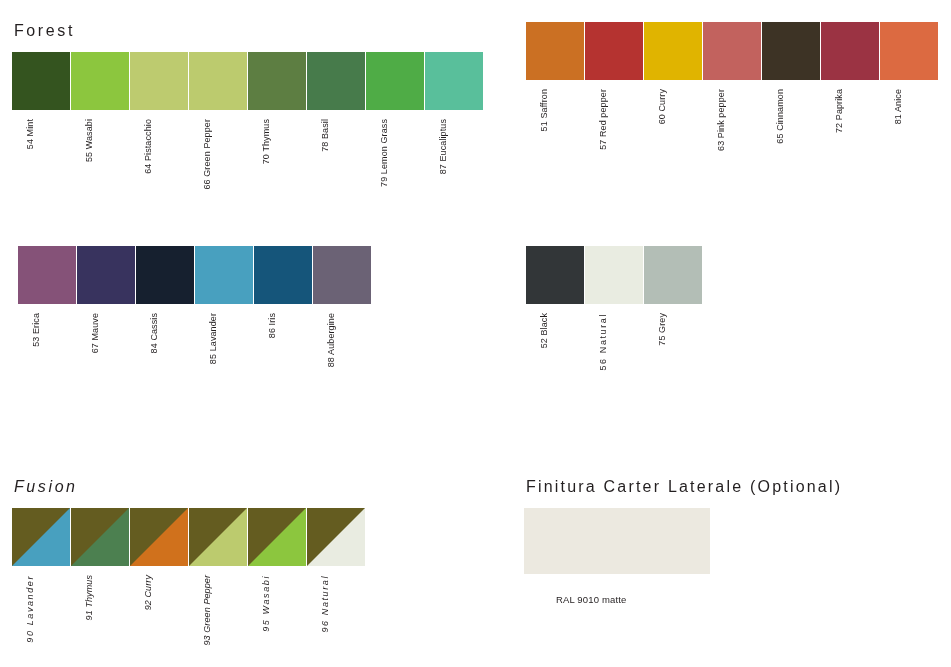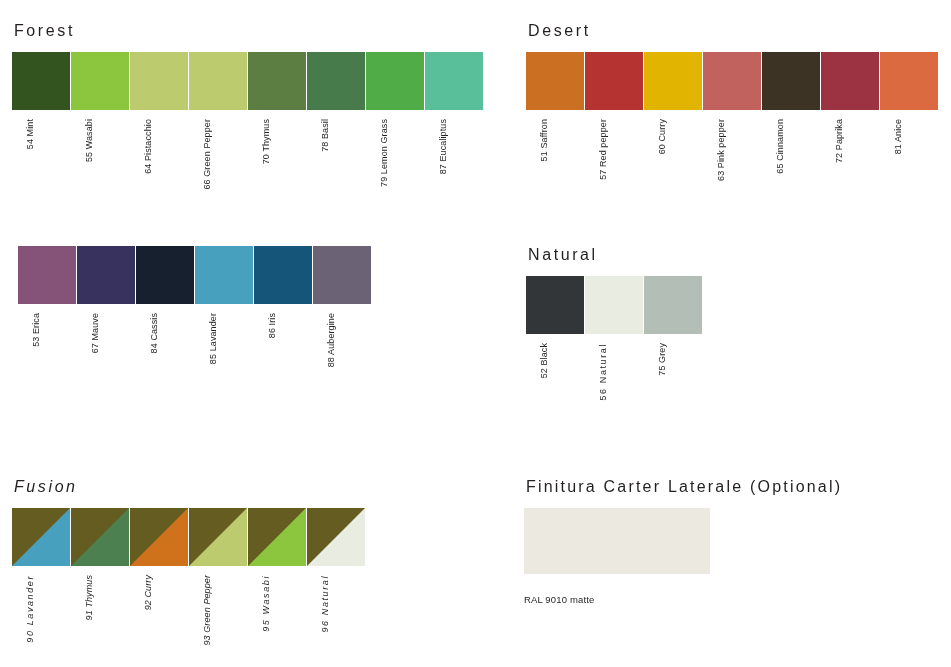--- a/index.html
+++ b/index.html
@@ -94,20 +94,21 @@
     height: 66px;
     display: block;
   }
   .finish-label {
     font-size: 9.5px;
     line-height: 12px;
     color: #231f20;
     margin-top: 20px;
     letter-spacing: 0.15px;
     white-space: nowrap;
+    margin-left: 32px;
   }
 
   
   #group-forest  { left: 12px;  top: 22px; }
   #group-desert  { left: 526px; top: 22px; }
   #group-ocean   { left: 18px;  top: 246px; }
   #group-natural { left: 526px; top: 246px; }
   #group-fusion  { left: 12px;  top: 478px; font-style: italic; }
   #group-finish  { left: 524px; top: 478px; }
 </style>
@@ -148,21 +149,20 @@
           <span class="chip-label">79 Lemon Grass</span>
         </div>
         <div class="swatch-cell">
           <span class="chip" style="background: rgb(89, 191, 155);"></span>
           <span class="chip-label">87 Eucaliptus</span>
         </div>
       </div>
   </section>
 
   <section class="group" id="group-desert">
-    <h2 class="group-title">Desert</h2>
     <div class="swatch-row">
         <div class="swatch-cell">
           <span class="chip" style="background: rgb(203, 112, 35);"></span>
           <span class="chip-label">51 Saffron</span>
         </div>
         <div class="swatch-cell">
           <span class="chip" style="background: rgb(181, 51, 48);"></span>
           <span class="chip-label">57 Red pepper</span>
         </div>
         <div class="swatch-cell">
@@ -211,21 +211,20 @@
           <span class="chip-label">86 Iris</span>
         </div>
         <div class="swatch-cell">
           <span class="chip" style="background: rgb(107, 98, 117);"></span>
           <span class="chip-label">88 Aubergine</span>
         </div>
       </div>
   </section>
 
   <section class="group" id="group-natural">
-    <h2 class="group-title">Natural</h2>
     <div class="swatch-row">
         <div class="swatch-cell">
           <span class="chip" style="background: rgb(50, 54, 56);"></span>
           <span class="chip-label">52 Black</span>
         </div>
         <div class="swatch-cell">
           <span class="chip" style="background: rgb(233, 236, 225);"></span>
           <span class="chip-label spaced">56 Natural</span>
         </div>
         <div class="swatch-cell">

